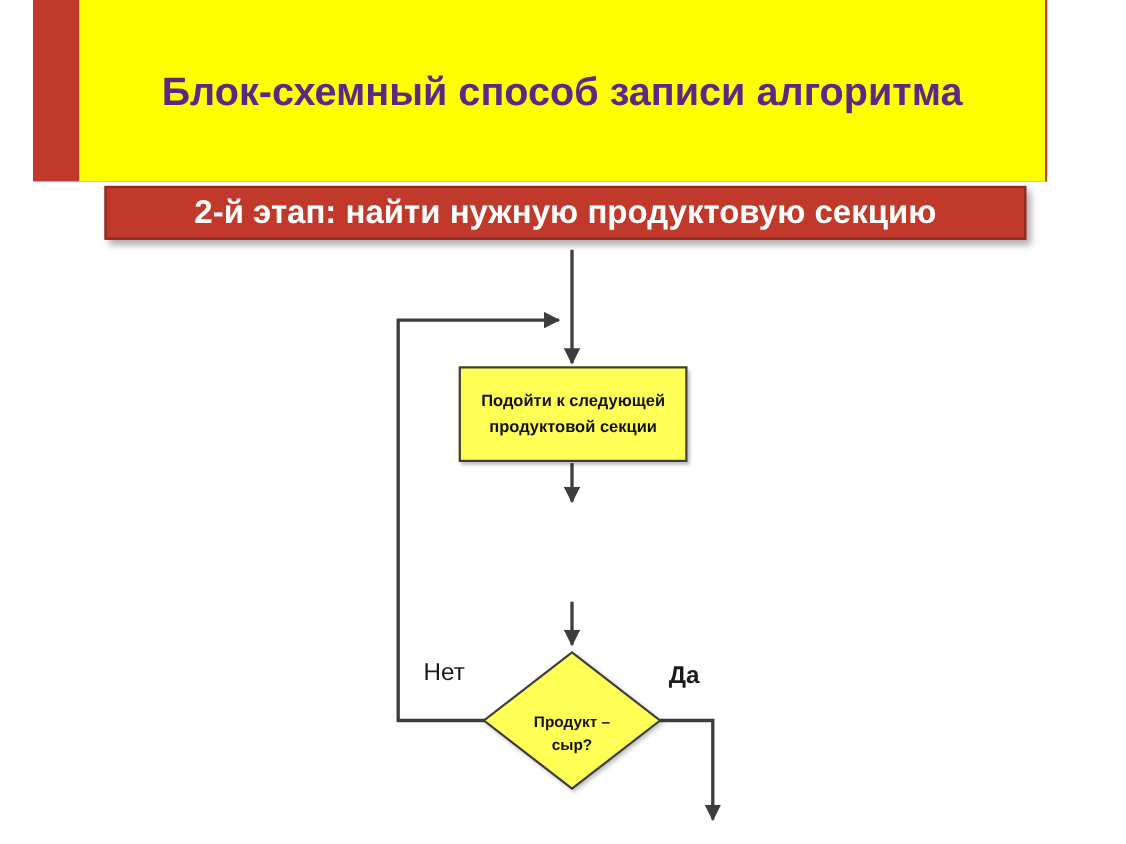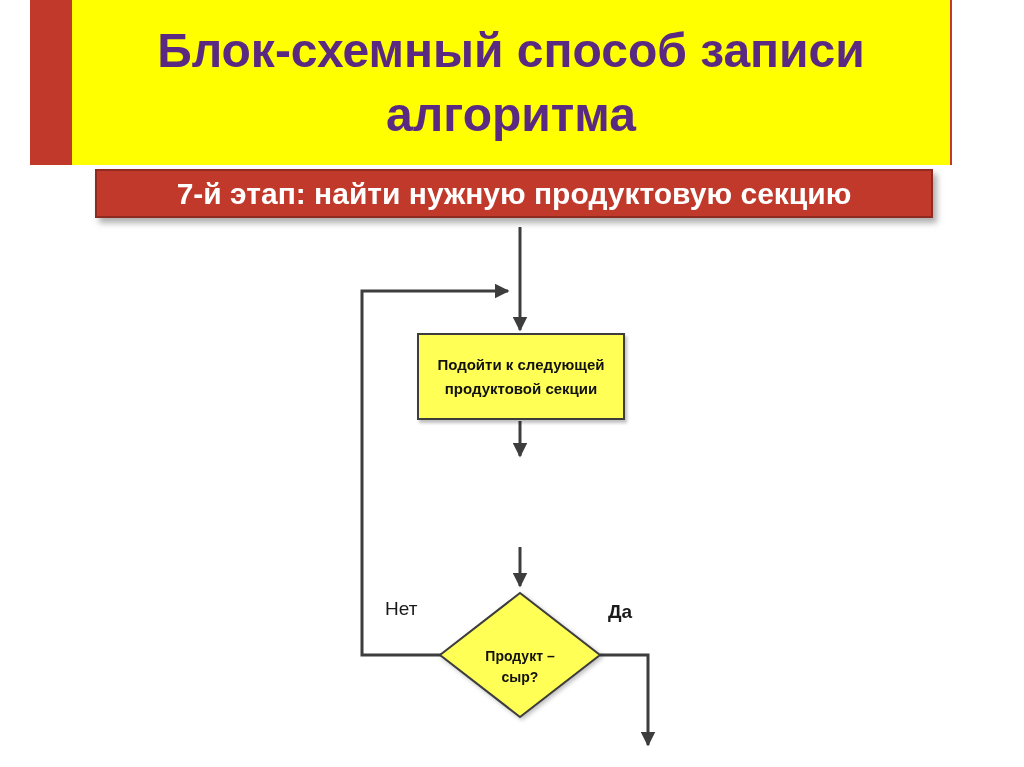--- a/index.html
+++ b/index.html
@@ -33,21 +33,21 @@
     position: absolute;
     left: 72px; top: 0;
     width: 878px; height: 165px;
     background: var(--title-background);
     display: flex;
     align-items: center;
     justify-content: center;
   }
   .title-banner .title-text {
     color: var(--title-text);
-    font-size: 48px;
+    font-size: 36px;
     font-weight: bold;
     line-height: 64px;
     text-align: center;
     padding: 0 40px;
   }
   .subtitle-banner {
     position: absolute;
     left: 95px; top: 169px;
     width: 838px; height: 49px;
     background: var(--banner-red);
@@ -108,39 +108,39 @@
     justify-content: center;
     text-align: center;
     font-size: 14px;
     font-weight: bold;
     color: #111;
     line-height: 1.5;
   }
   .decision-label span { display: inline-block; width: 95px; }
   .branch-label {
     position: absolute;
-    font-size: 19px;
+    font-size: 22px;
     color: var(--label-text);
   }
   .label-no { left: 385px; top: 598px; }
   .label-yes { left: 608px; top: 601px; font-weight: bold; }
 </style>
 </head>
 <body>
 
 <div class="slide">
 
   <div class="title-backdrop"></div>
 
   <div class="title-banner">
     <div class="title-text">Блок-схемный способ записи алгоритма</div>
   </div>
 
   <div class="subtitle-banner">
-    <div class="subtitle-text">7-й этап: найти нужную продуктовую секцию</div>
+    <div class="subtitle-text">2-й этап: найти нужную продуктовую секцию</div>
   </div>
 
   <svg class="flowchart-svg" viewBox="0 0 1024 767" xmlns="http://www.w3.org/2000/svg">
     <defs>
       <marker id="arrowhead" viewBox="0 0 10 10" refX="9" refY="5" markerWidth="5" markerHeight="5" orient="auto-start-reverse">
         <path d="M 0 0 L 10 5 L 0 10 z"></path>
       </marker>
     </defs>
     <path class="connector" d="M 520 227 L 520 330" marker-end="url(#arrowhead)"></path>
     <path class="connector" d="M 441 655 L 362 655 L 362 291 L 508 291" marker-end="url(#arrowhead)"></path>

